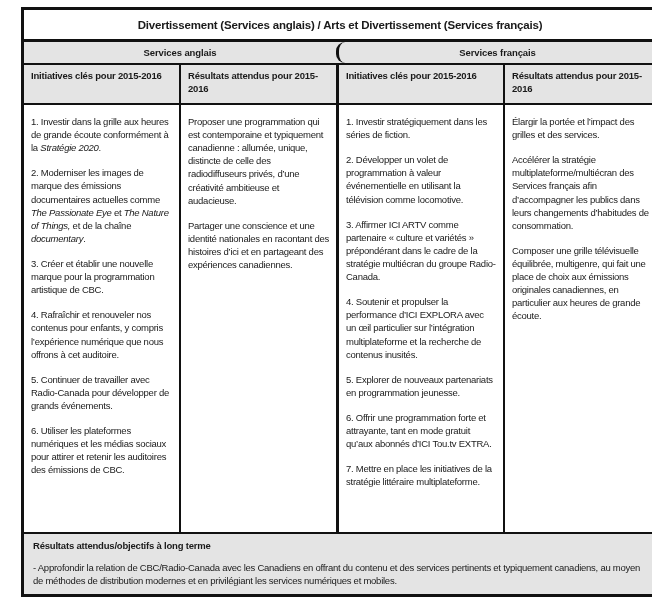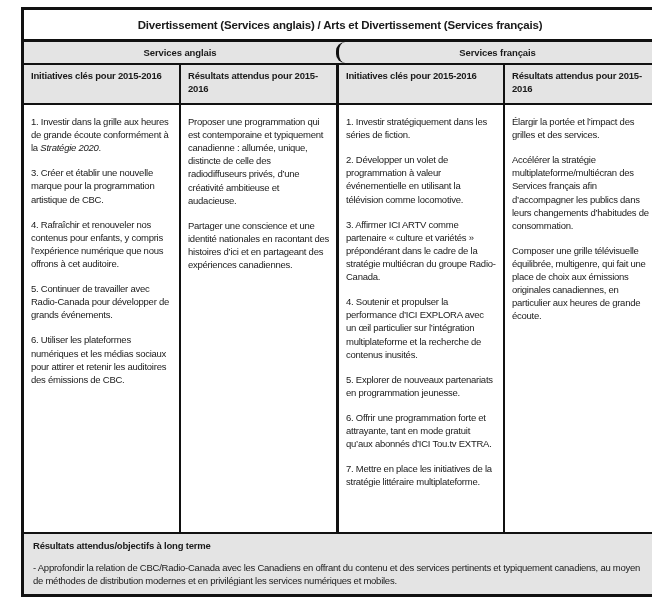--- a/index.html
+++ b/index.html
@@ -99,20 +99,21 @@
     <div class="header-row">
       <div class="hcell c1">Initiatives clés pour 2015-2016</div>
       <div class="hcell c2">Résultats attendus pour 2015-2016</div>
       <div class="hcell c3">Initiatives clés pour 2015-2016</div>
       <div class="hcell c4">Résultats attendus pour 2015-2016</div>
     </div>
 
     <div class="body-row">
       <div class="bcell c1">
           <p><span>1. Investir dans la grille aux heures de grande écoute conformément à la </span><em>Stratégie 2020</em><span>.</span></p>
+          <p><span>2. Moderniser les images de marque des émissions documentaires actuelles comme </span><em>The Passionate Eye</em><span> et </span><em>The Nature of Things,</em><span> et de la chaîne </span><em>documentary</em><span>.</span></p>
           <p><span>3. Créer et établir une nouvelle marque pour la programmation artistique de CBC.</span></p>
           <p><span>4. Rafraîchir et renouveler nos contenus pour enfants, y compris l’expérience numérique que nous offrons à cet auditoire.</span></p>
           <p><span>5. Continuer de travailler avec Radio-Canada pour développer de grands événements.</span></p>
           <p><span>6. Utiliser les plateformes numériques et les médias sociaux pour attirer et retenir les auditoires des émissions de CBC.</span></p>
         </div>
       <div class="bcell c2">
           <p><span>Proposer une programmation qui est contemporaine et typiquement canadienne : allumée, unique, distincte de celle des radiodiffuseurs privés, d’une créativité ambitieuse et audacieuse.</span></p>
           <p><span>Partager une conscience et une identité nationales en racontant des histoires d’ici et en partageant des expériences canadiennes.</span></p>
         </div>
       <div class="bcell c3">

